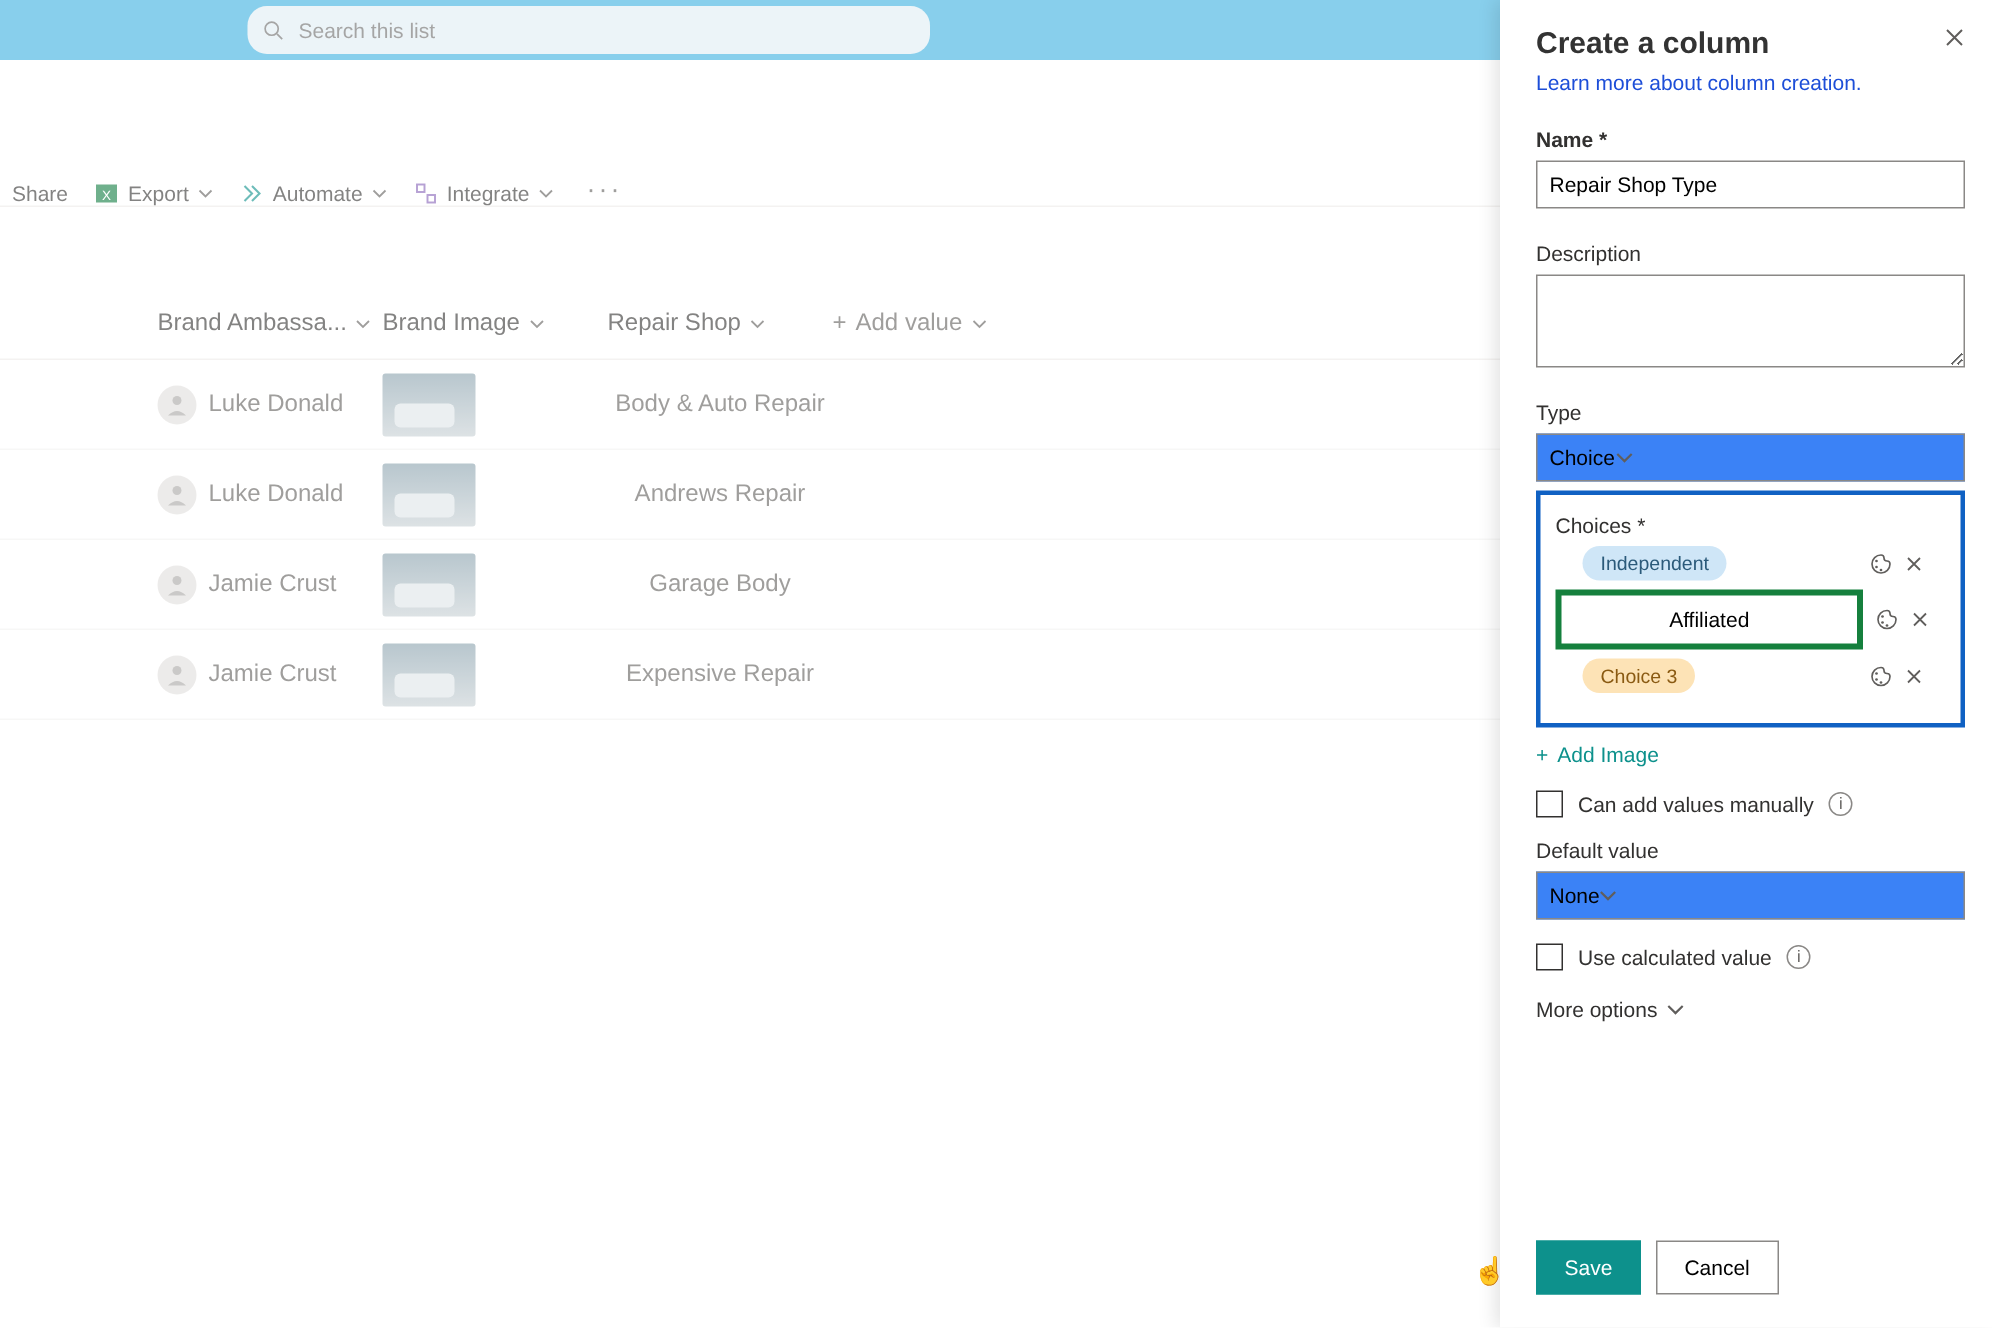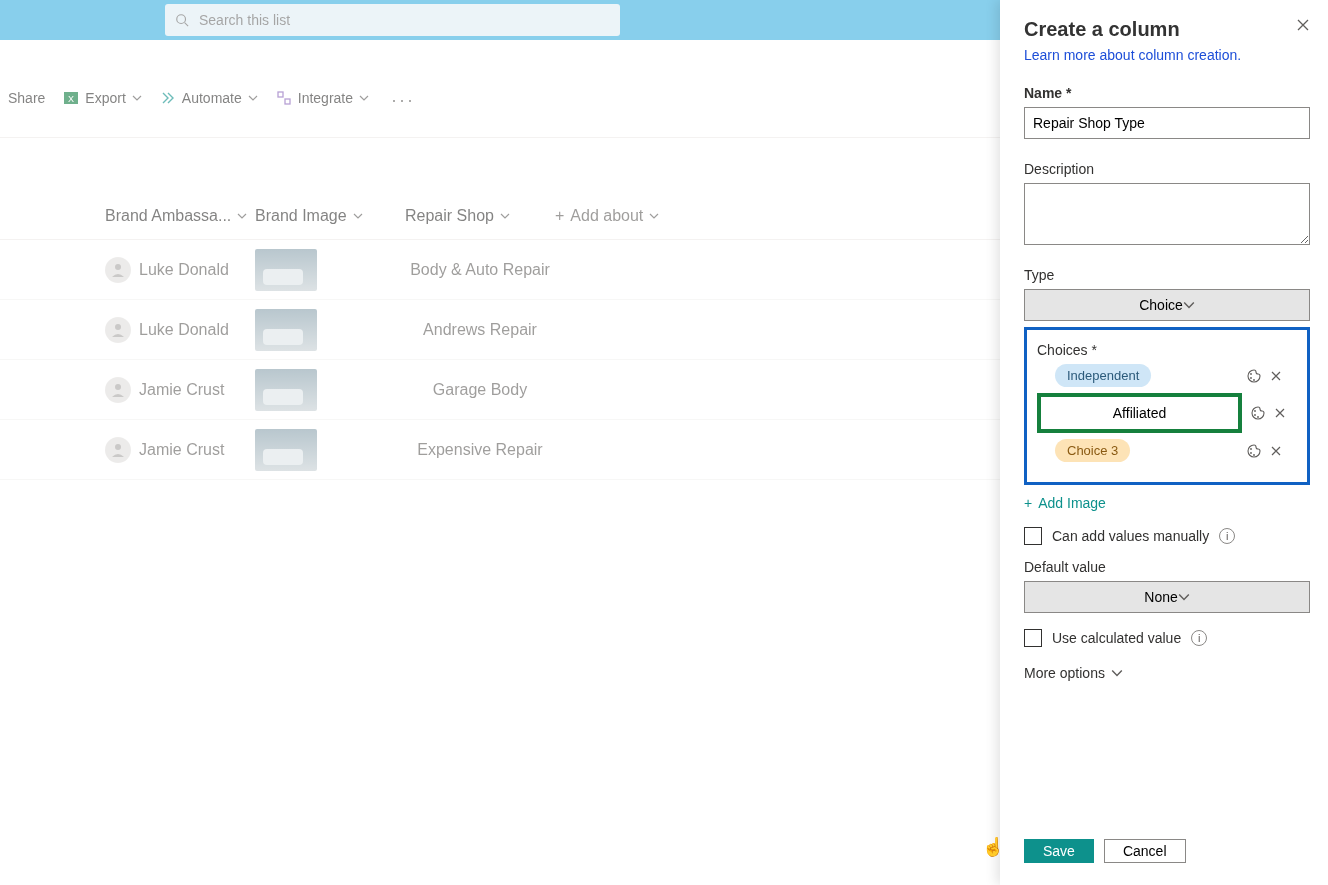--- a/index.html
+++ b/index.html
@@ -1,24 +1,24 @@
 <!DOCTYPE html>
 <html><head>
 <meta charset="utf-8">
 <style>
   * { box-sizing: border-box; margin: 0; padding: 0; font-family: "Segoe UI", Arial, sans-serif; }
   body { width: 1328px; height: 885px; overflow: hidden; background: #fff; position: relative; }
 
   
   .topbar { height: 40px; background: #3ab0e0; display: flex; align-items: center; padding-left: 165px; }
-  .search-box { width: 455px; height: 32px; background: #e1eef4; border-radius: 3px; display: flex; align-items: center; padding: 0 10px; color: #6b6b6b; font-size: 14px; gap:10px;}
+  .search-box { width: 455px; height: 32px; background: #e1eef4; border-radius: 13px; display: flex; align-items: center; padding: 0 10px; color: #6b6b6b; font-size: 14px; gap:10px;}
   .search-box svg { flex:0 0 auto; }
 
   
-  .cmdbar { height: 48px; border-bottom: 1px solid #edebe9; display:flex; align-items:flex-start; gap:18px; padding:0 8px; font-size:14px; color:#323130; margin-top:50px;}
+  .cmdbar { height: 48px; border-bottom: 1px solid #edebe9; display:flex; align-items:flex-end; gap:18px; padding:0 8px; font-size:14px; color:#323130; margin-top:50px;}
   .cmdbar .cmd { display:flex; align-items:center; gap:6px; cursor:pointer; }
   .cmdbar .cmd svg { flex:0 0 auto; }
   .more-dots { color:#605e5c; font-size:18px; letter-spacing:2px; padding:0 4px;}
 
   
   .list-wrap { padding: 60px 0 0 0;}
   .list-head, .list-row { display:grid; grid-template-columns: 105px 150px 150px 150px 160px; align-items:center; font-size:16px;}
   .list-head { color:#323130; height:42px; border-bottom:1px solid #edebe9; padding-bottom:6px;}
   .col-head { display:flex; align-items:center; gap:6px; color:#323130;}
   .list-row { height:60px; border-bottom:1px solid #f3f2f1; color:#605e5c;text-align:center;}
@@ -32,36 +32,36 @@
   
   .panel { position:absolute; top:0; right:0; width:328px; height:100%; background:#fff; box-shadow:-3px 0 12px rgba(0,0,0,0.12); padding:18px 18px 0 24px; display:flex; flex-direction:column;}
   .panel-head { display:flex; justify-content:space-between; align-items:flex-start;}
   .panel-title { font-size:20px; font-weight:600; color:#333;}
   .learn-link { color:#1d4ed8; font-size:14px; margin-top:6px; display:inline-block;}
   .field-label { font-size:14px; color:#323130; margin-top:22px; margin-bottom:6px; font-weight:600;}
   .field-label.normal { font-weight:400;}
   .req::after{ content:" *"; color:#323130;}
   .txtinput { width:100%; height:32px; border:1px solid #8a8886; padding:0 8px; font-size:14px; background:#fff;}
   .txtarea { width:100%; height:62px; border:1px solid #8a8886; padding:6px 8px; font-size:14px; resize:vertical; background:#fff;}
-  .dropdown { width:100%; height:32px; border:1px solid #8a8886; padding:0 8px; font-size:14px; display:flex; align-items:center; justify-content:center; background:#e5e5e5;}
+  .dropdown { width:100%; height:32px; border:1px solid #8a8886; padding:0 8px; font-size:14px; display:flex; align-items:center; justify-content:flex-start; background:#3b82f6;}
   .choices-box { border:3px solid #1061c3; padding:12px 25px 14px 10px; margin-top:6px;}
   .choice-row { display:flex; align-items:center; gap:8px; margin:6px 0;}
   .choice-pill { padding:4px 12px; border-radius:12px; font-size:13px;}
   .pill-blue { background:#cfe6f7; color:#2b5a7a;}
   .pill-gold { background:#fde3b6; color:#8a5a12;}
   .choice-edit { flex:1; height:40px; border:4px solid #15803d; padding:0 8px; font-size:14px;text-align:center;}
   .choice-spacer { flex:1; }
   .icon-btn { color:#605e5c; cursor:pointer; display:flex; align-items:center;}
   .add-choice { color:#0d918c; font-size:14px; display:flex; align-items:center; gap:6px; margin-top:10px; cursor:pointer;}
   .checkrow { display:flex; align-items:center; gap:10px; margin-top:16px; font-size:14px; color:#323130;}
   .checkbox { width:18px; height:18px; border:1px solid #323130; background:#fff;}
   .info-i { width:16px; height:16px; border:1px solid #8a8886; border-radius:50%; display:flex; align-items:center; justify-content:center; font-size:11px; color:#605e5c;}
   .more-opts { margin-top:18px; font-size:14px; color:#323130; display:flex; align-items:center; gap:6px; cursor:pointer;}
   .panel-footer { margin-top:auto; padding:18px 0 22px 0; display:flex; gap:10px;}
-  .btn { height:24px; padding:0 18px; font-size:14px; border:1px solid #8a8886; background:#fff; cursor:pointer;}
+  .btn { height:36px; padding:0 18px; font-size:14px; border:1px solid #8a8886; background:#fff; cursor:pointer;}
   .btn.primary { background:#0d918c; color:#fff; border-color:#0d918c;}
   .close-x { color:#605e5c; cursor:pointer; font-size:16px;}
 
   .choices-label-in { font-size:14px; color:#323130; font-weight:400; margin-bottom:4px;}
   .chev-svg { stroke:#605e5c; }
 
   .cursor-hand { position:absolute; left:982px; top:836px; font-size:18px; color:#222; pointer-events:none;}
 </style>
 </head>
 <body>
@@ -129,21 +129,21 @@
           </svg>
       </div>
       <div class="col-head">
         <span>Repair Shop</span>
         <svg class="chev-svg" width="10" height="10" viewBox="0 0 10 10">
             <path d="M1 3 L5 7 L9 3" fill="none" stroke-width="1.2"></path>
           </svg>
       </div>
       <div class="addcol">
         <span>+</span>
-        <span>Add about</span>
+        <span>Add value</span>
         <svg class="chev-svg" width="10" height="10" viewBox="0 0 10 10">
             <path d="M1 3 L5 7 L9 3" fill="none" stroke-width="1.2"></path>
           </svg>
       </div>
     </div>
 
     <div class="list-row">
       <div></div>
       <div class="person">
         <div class="avatar">

